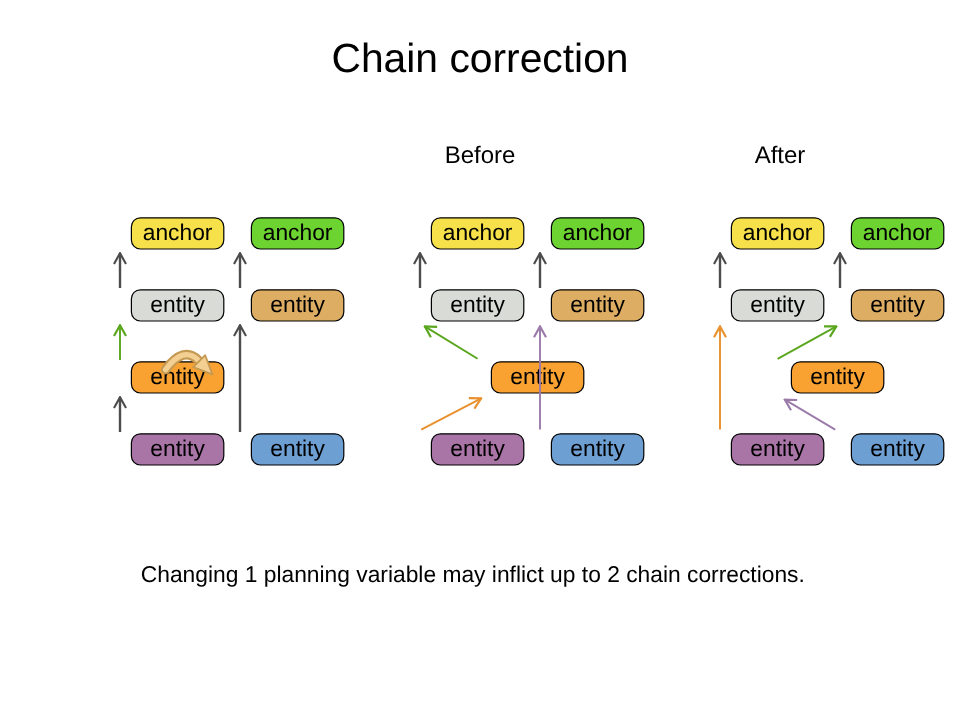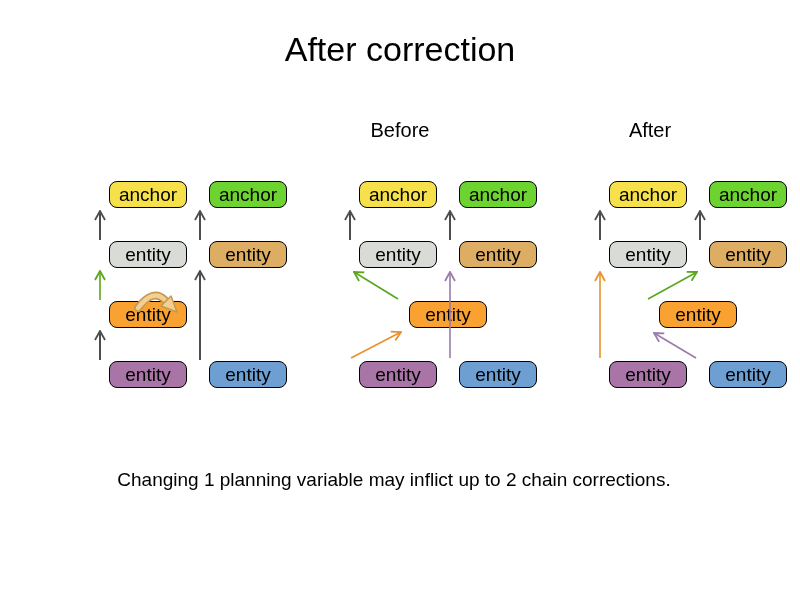--- a/index.html
+++ b/index.html
@@ -58,21 +58,21 @@
     position: absolute;
     left: 0;
     top: 0;
     pointer-events: none;
   }
 </style>
 </head>
 <body>
 
 <div id="stage">
-  <div class="title">After correction</div>
+  <div class="title">Chain correction</div>
   <div class="group-label before">Before</div>
   <div class="group-label after">After</div>
   <div id="nodes">
       <div class="node" style="left: 61px; top: 181px; background: rgb(246, 225, 75);">anchor</div>
       <div class="node" style="left: 161px; top: 181px; background: rgb(108, 211, 48);">anchor</div>
       <div class="node" style="left: 61px; top: 241px; background: rgb(217, 220, 214);">entity</div>
       <div class="node" style="left: 161px; top: 241px; background: rgb(221, 173, 99);">entity</div>
       <div class="node" style="left: 61px; top: 301px; background: rgb(249, 162, 50);">entity</div>
       <div class="node" style="left: 61px; top: 361px; background: rgb(169, 116, 166);">entity</div>
       <div class="node" style="left: 161px; top: 361px; background: rgb(110, 159, 210);">entity</div>

